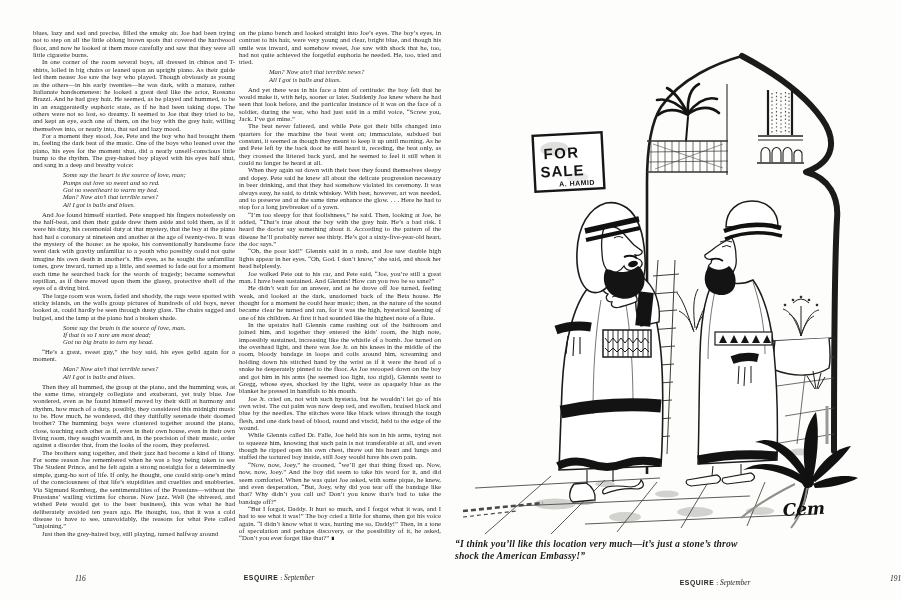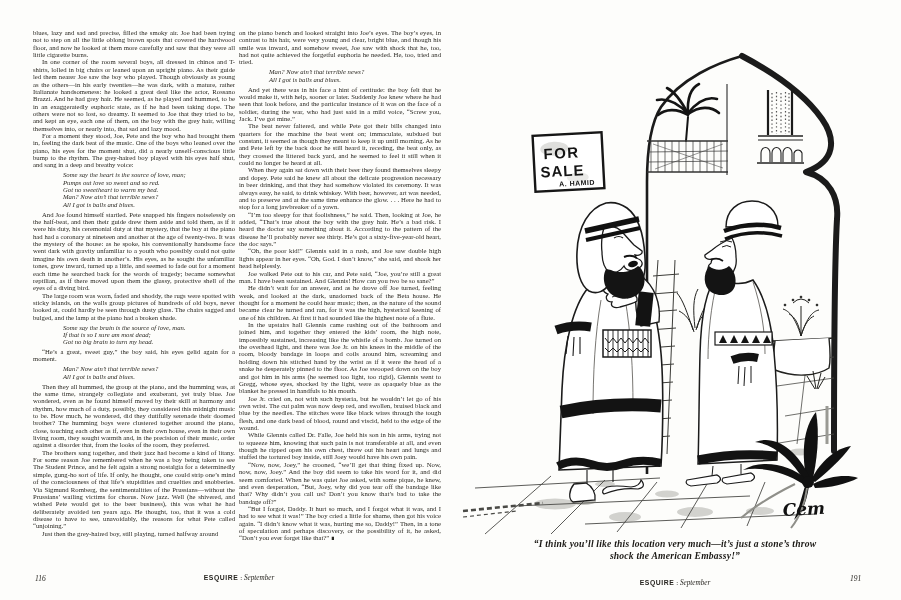--- a/index.html
+++ b/index.html
@@ -19,32 +19,32 @@
   }
   .col1{left:33px;}
   .col2{left:239px;}
   .col p{margin:0;text-indent:9px;}
   .col p.opening{text-indent:0;}
   .col p.verse{
     font-style:italic;text-indent:0;text-align:left;
     margin:2.5px 0 2.5px 30px;white-space:pre-line;
   }
   
-  .footer{position:absolute;font-size:7px;color:#26241f;}
+  .footer{position:absolute;font-size:7px;color:#26241f;margin-left:40px;}
   .pagenum{font-style:italic;font-size:7.5px;}
   .folio b{font-family:"Liberation Sans",sans-serif;font-size:6.8px;letter-spacing:.6px;}
   .folio i{font-size:7.2px;}
   .pn-left{left:35px;top:574px;}
   .folio-left{left:33px;top:574px;width:412px;text-align:center;}
   .folio-right{left:455px;top:579px;width:440px;text-align:center;}
   .pn-right{left:850px;top:574px;}
   
   .cartoon{position:absolute;left:455px;top:14px;width:440px;height:522px;}
   .caption{
-    position:absolute;left:455px;width:440px;text-align:center;
+    position:absolute;left:455px;width:440px;text-align:left;
     font-weight:bold;font-style:italic;font-size:9.6px;color:#1c1a16;
     letter-spacing:.2px;
   }
   .caption.l1{top:538px;}
   .caption.l2{top:550px;}
 </style>
 </head>
 <body>
 
 <div class="spread">

